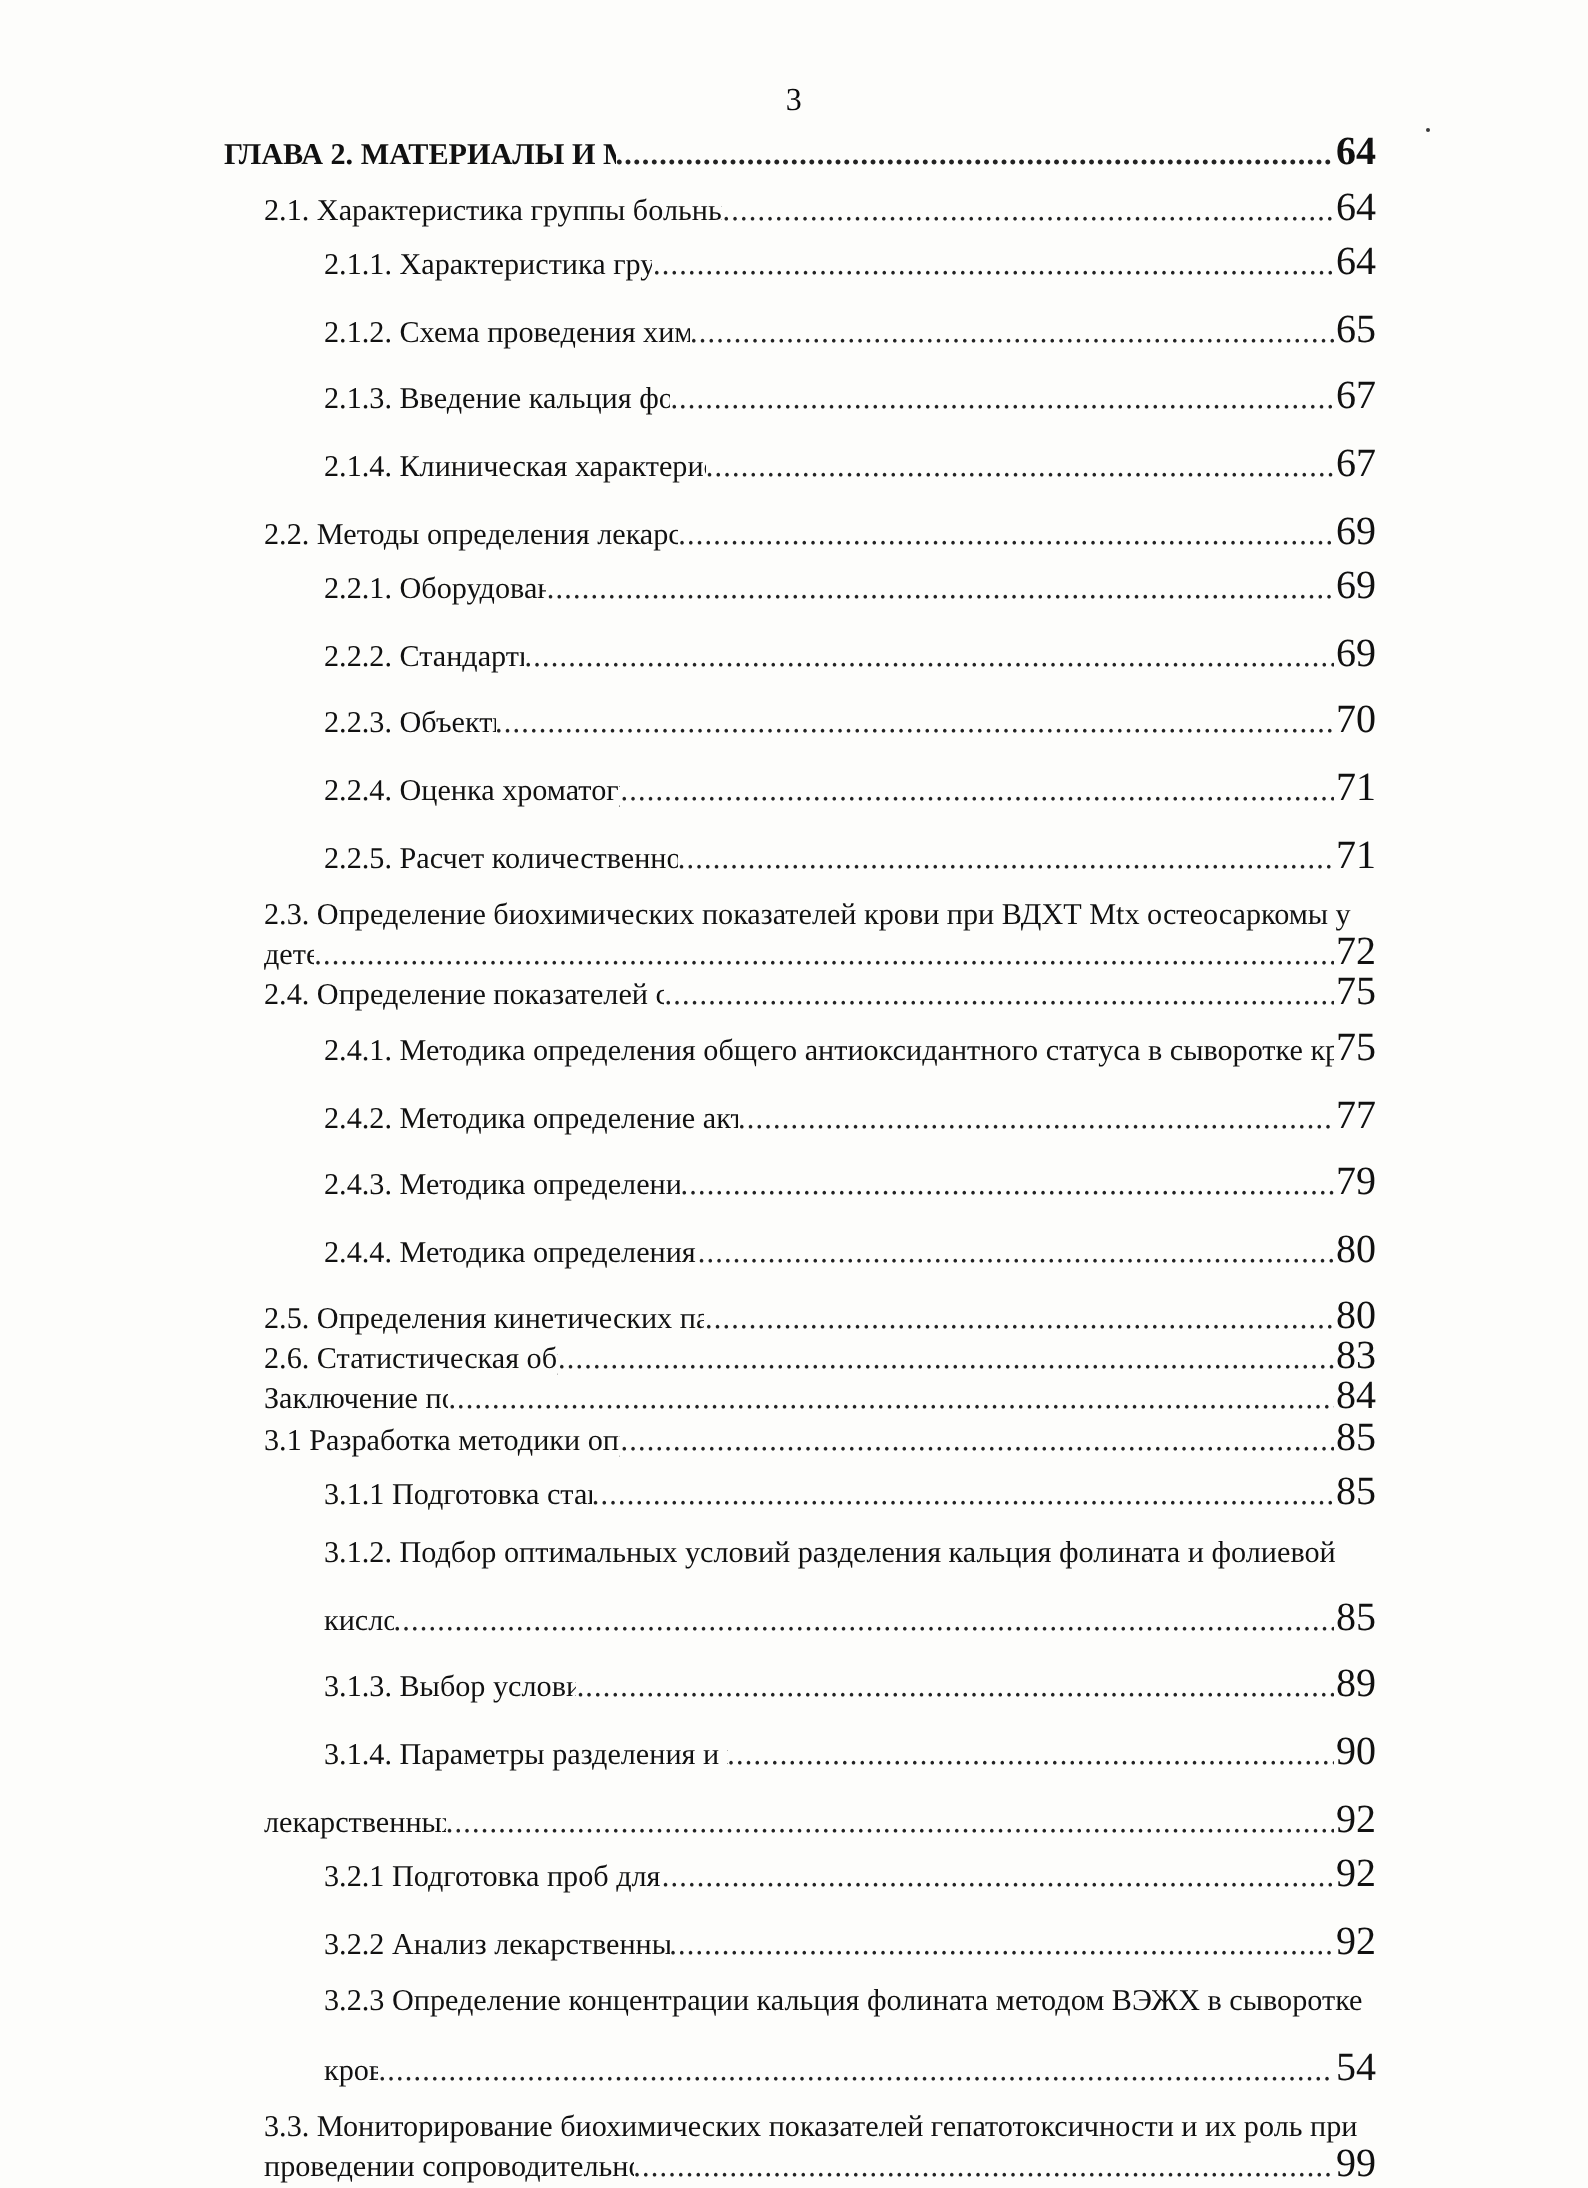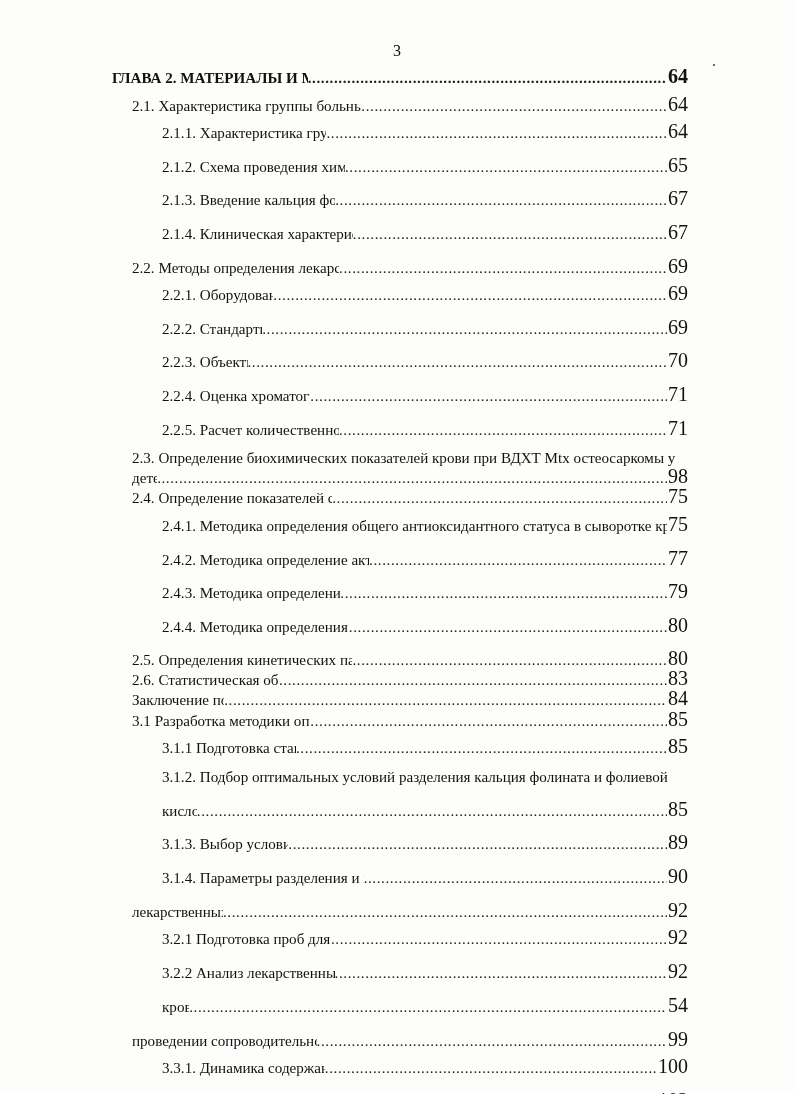--- a/index.html
+++ b/index.html
@@ -197,21 +197,21 @@
           <span class="pg">71</span>
         </div>
       </div>
       <div class="toc-entry lvl1 sp-loose">
         <div class="line nodots">
           <span class="ttl">2.3. Определение биохимических показателей крови при ВДХТ Mtx остеосаркомы у</span>
         </div>
         <div class="wrap wrap-tight">
           <span class="ttl">детей</span>
           <span class="dots"></span>
-          <span class="pg">98</span>
+          <span class="pg">72</span>
         </div>
       </div>
       <div class="toc-entry lvl1 sp-tight">
         <div class="line">
           <span class="ttl">2.4. Определение показателей состояния антиоксидантной системы</span>
           <span class="dots"></span>
           <span class="pg">75</span>
         </div>
       </div>
       <div class="toc-entry lvl2 sp-normal">
@@ -315,27 +315,33 @@
         </div>
       </div>
       <div class="toc-entry lvl2 sp-loose">
         <div class="line">
           <span class="ttl">3.2.2 Анализ лекарственных препаратов кальция фолината</span>
           <span class="dots"></span>
           <span class="pg">92</span>
         </div>
       </div>
       <div class="toc-entry lvl2 sp-loose">
+        <div class="line nodots">
+          <span class="ttl">3.2.3 Определение концентрации кальция фолината методом ВЭЖХ в сыворотке</span>
+        </div>
         <div class="wrap wrap-gap">
           <span class="ttl">крови.</span>
           <span class="dots"></span>
           <span class="pg">54</span>
         </div>
       </div>
       <div class="toc-entry lvl1 sp-loose">
+        <div class="line nodots">
+          <span class="ttl">3.3. Мониторирование биохимических показателей гепатотоксичности и их роль при</span>
+        </div>
         <div class="wrap wrap-tight">
           <span class="ttl">проведении сопроводительной терапии кальция фолинатом</span>
           <span class="dots"></span>
           <span class="pg">99</span>
         </div>
       </div>
       <div class="toc-entry lvl2 sp-normal">
         <div class="line">
           <span class="ttl">3.3.1. Динамика содержания общего белка и альбумина</span>
           <span class="dots"></span>

